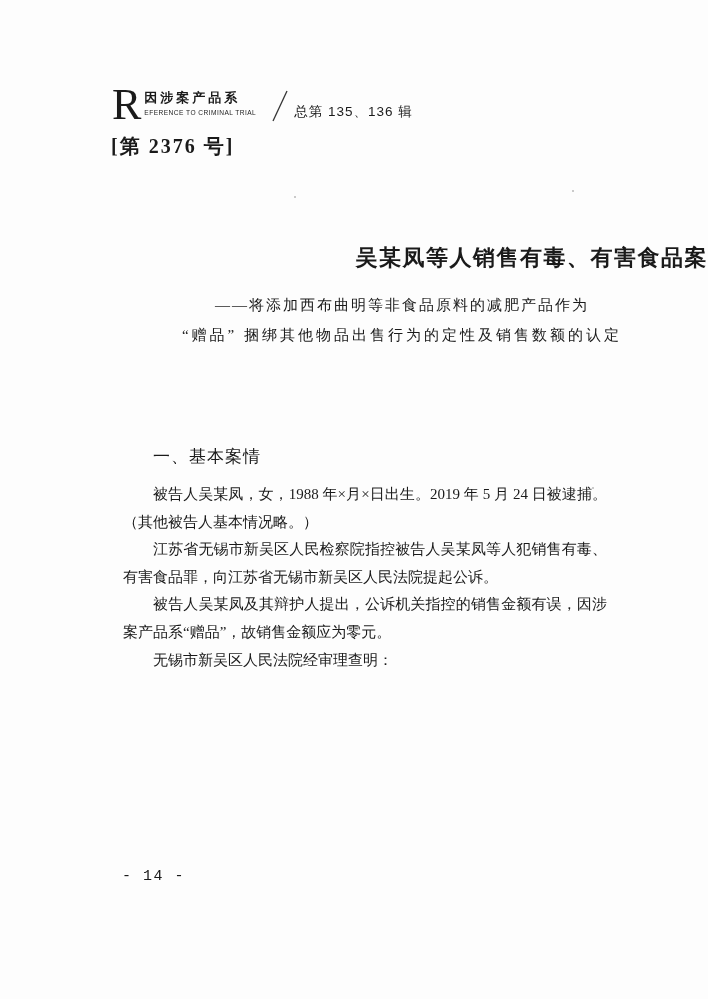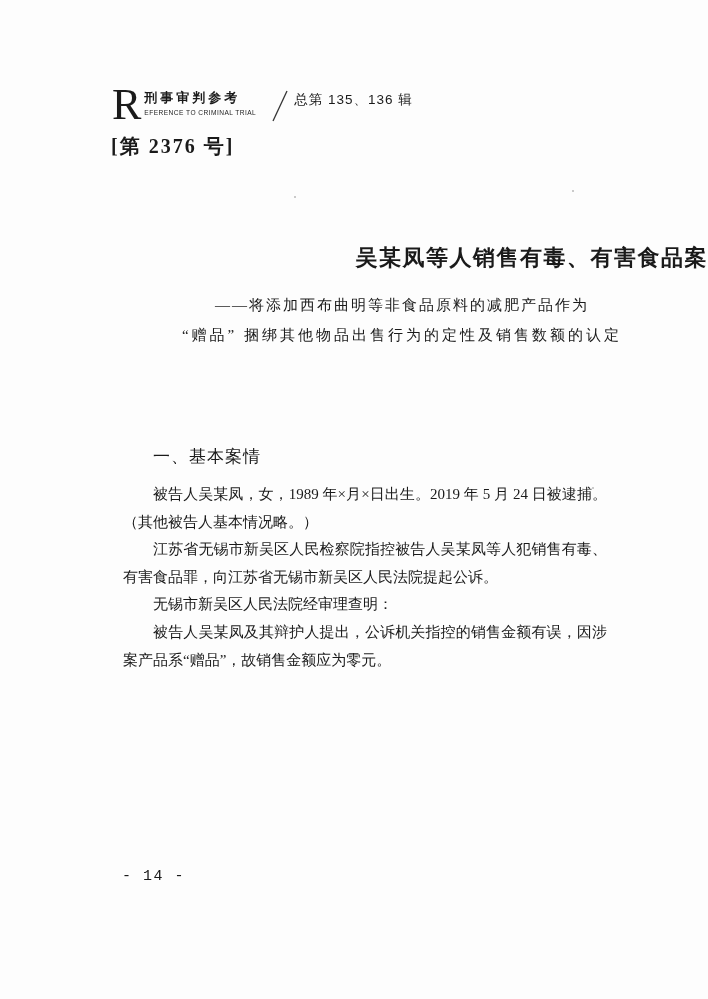--- a/index.html
+++ b/index.html
@@ -34,21 +34,21 @@
   }
   .logo-en {
     font-family: "Liberation Sans", sans-serif;
     font-size: 6.6px; letter-spacing: 0.45px; margin-top: 1.5px;
     white-space: nowrap; color: #222;
   }
   .slash-wrap { margin: 0 2px 0 10px; }
   .issue {
     font-family: "Liberation Sans", sans-serif;
     font-size: 13.5px; letter-spacing: 1px;
-    margin-top: 3px; white-space: nowrap;
+    margin-top: 15px; white-space: nowrap;
   }
 
   
   .case-number {
     position: absolute; left: 111px; top: 133px;
     font-family: "Liberation Serif", serif;
     font-size: 20px; font-weight: bold; letter-spacing: 2px;
     white-space: nowrap;
   }
 
@@ -102,44 +102,44 @@
   .speck-3 { left: 592px; top: 487px; width: 2px; height: 2px; }
 </style>
 </head>
 <body>
 
 <div class="page">
 
   <div class="header">
     <div class="logo-r">R</div>
     <div class="logo-text">
-      <div class="logo-cn">刑事审判参考</div>
+      <div class="logo-cn">因涉案产品系</div>
       <div class="logo-en">EFERENCE TO CRIMINAL TRIAL</div>
     </div>
     <div class="slash-wrap">
       <svg width="26" height="36" viewBox="0 0 26 36">
         <line x1="21" y1="3" x2="7" y2="33" stroke="#333" stroke-width="1.3"></line>
       </svg>
     </div>
     <div class="issue">总第 135、136 辑</div>
   </div>
 
   <div class="case-number">[第 2376 号]</div>
 
   <div class="title">吴某凤等人销售有毒、有害食品案</div>
   <div class="subtitle subtitle-1">——将添加西布曲明等非食品原料的减肥产品作为</div>
   <div class="subtitle subtitle-2">“赠品” 捆绑其他物品出售行为的定性及销售数额的认定</div>
 
   <div class="section-heading">一、基本案情</div>
 
   <div class="body-text">
-      <p>被告人吴某凤，女，1989 年×月×日出生。2019 年 5 月 24 日被逮捕。（其他被告人基本情况略。）</p>
+      <p>被告人吴某凤，女，1988 年×月×日出生。2019 年 5 月 24 日被逮捕。（其他被告人基本情况略。）</p>
       <p>江苏省无锡市新吴区人民检察院指控被告人吴某凤等人犯销售有毒、有害食品罪，向江苏省无锡市新吴区人民法院提起公诉。</p>
+      <p>被告人吴某凤及其辩护人提出，公诉机关指控的销售金额有误，因涉案产品系“赠品”，故销售金额应为零元。</p>
       <p>无锡市新吴区人民法院经审理查明：</p>
-      <p>被告人吴某凤及其辩护人提出，公诉机关指控的销售金额有误，因涉案产品系“赠品”，故销售金额应为零元。</p>
     </div>
 
   <div class="page-number">- 14 -</div>
 
   <div class="speck speck-1"></div>
   <div class="speck speck-2"></div>
   <div class="speck speck-3"></div>
 </div>
 
 </body></html>

